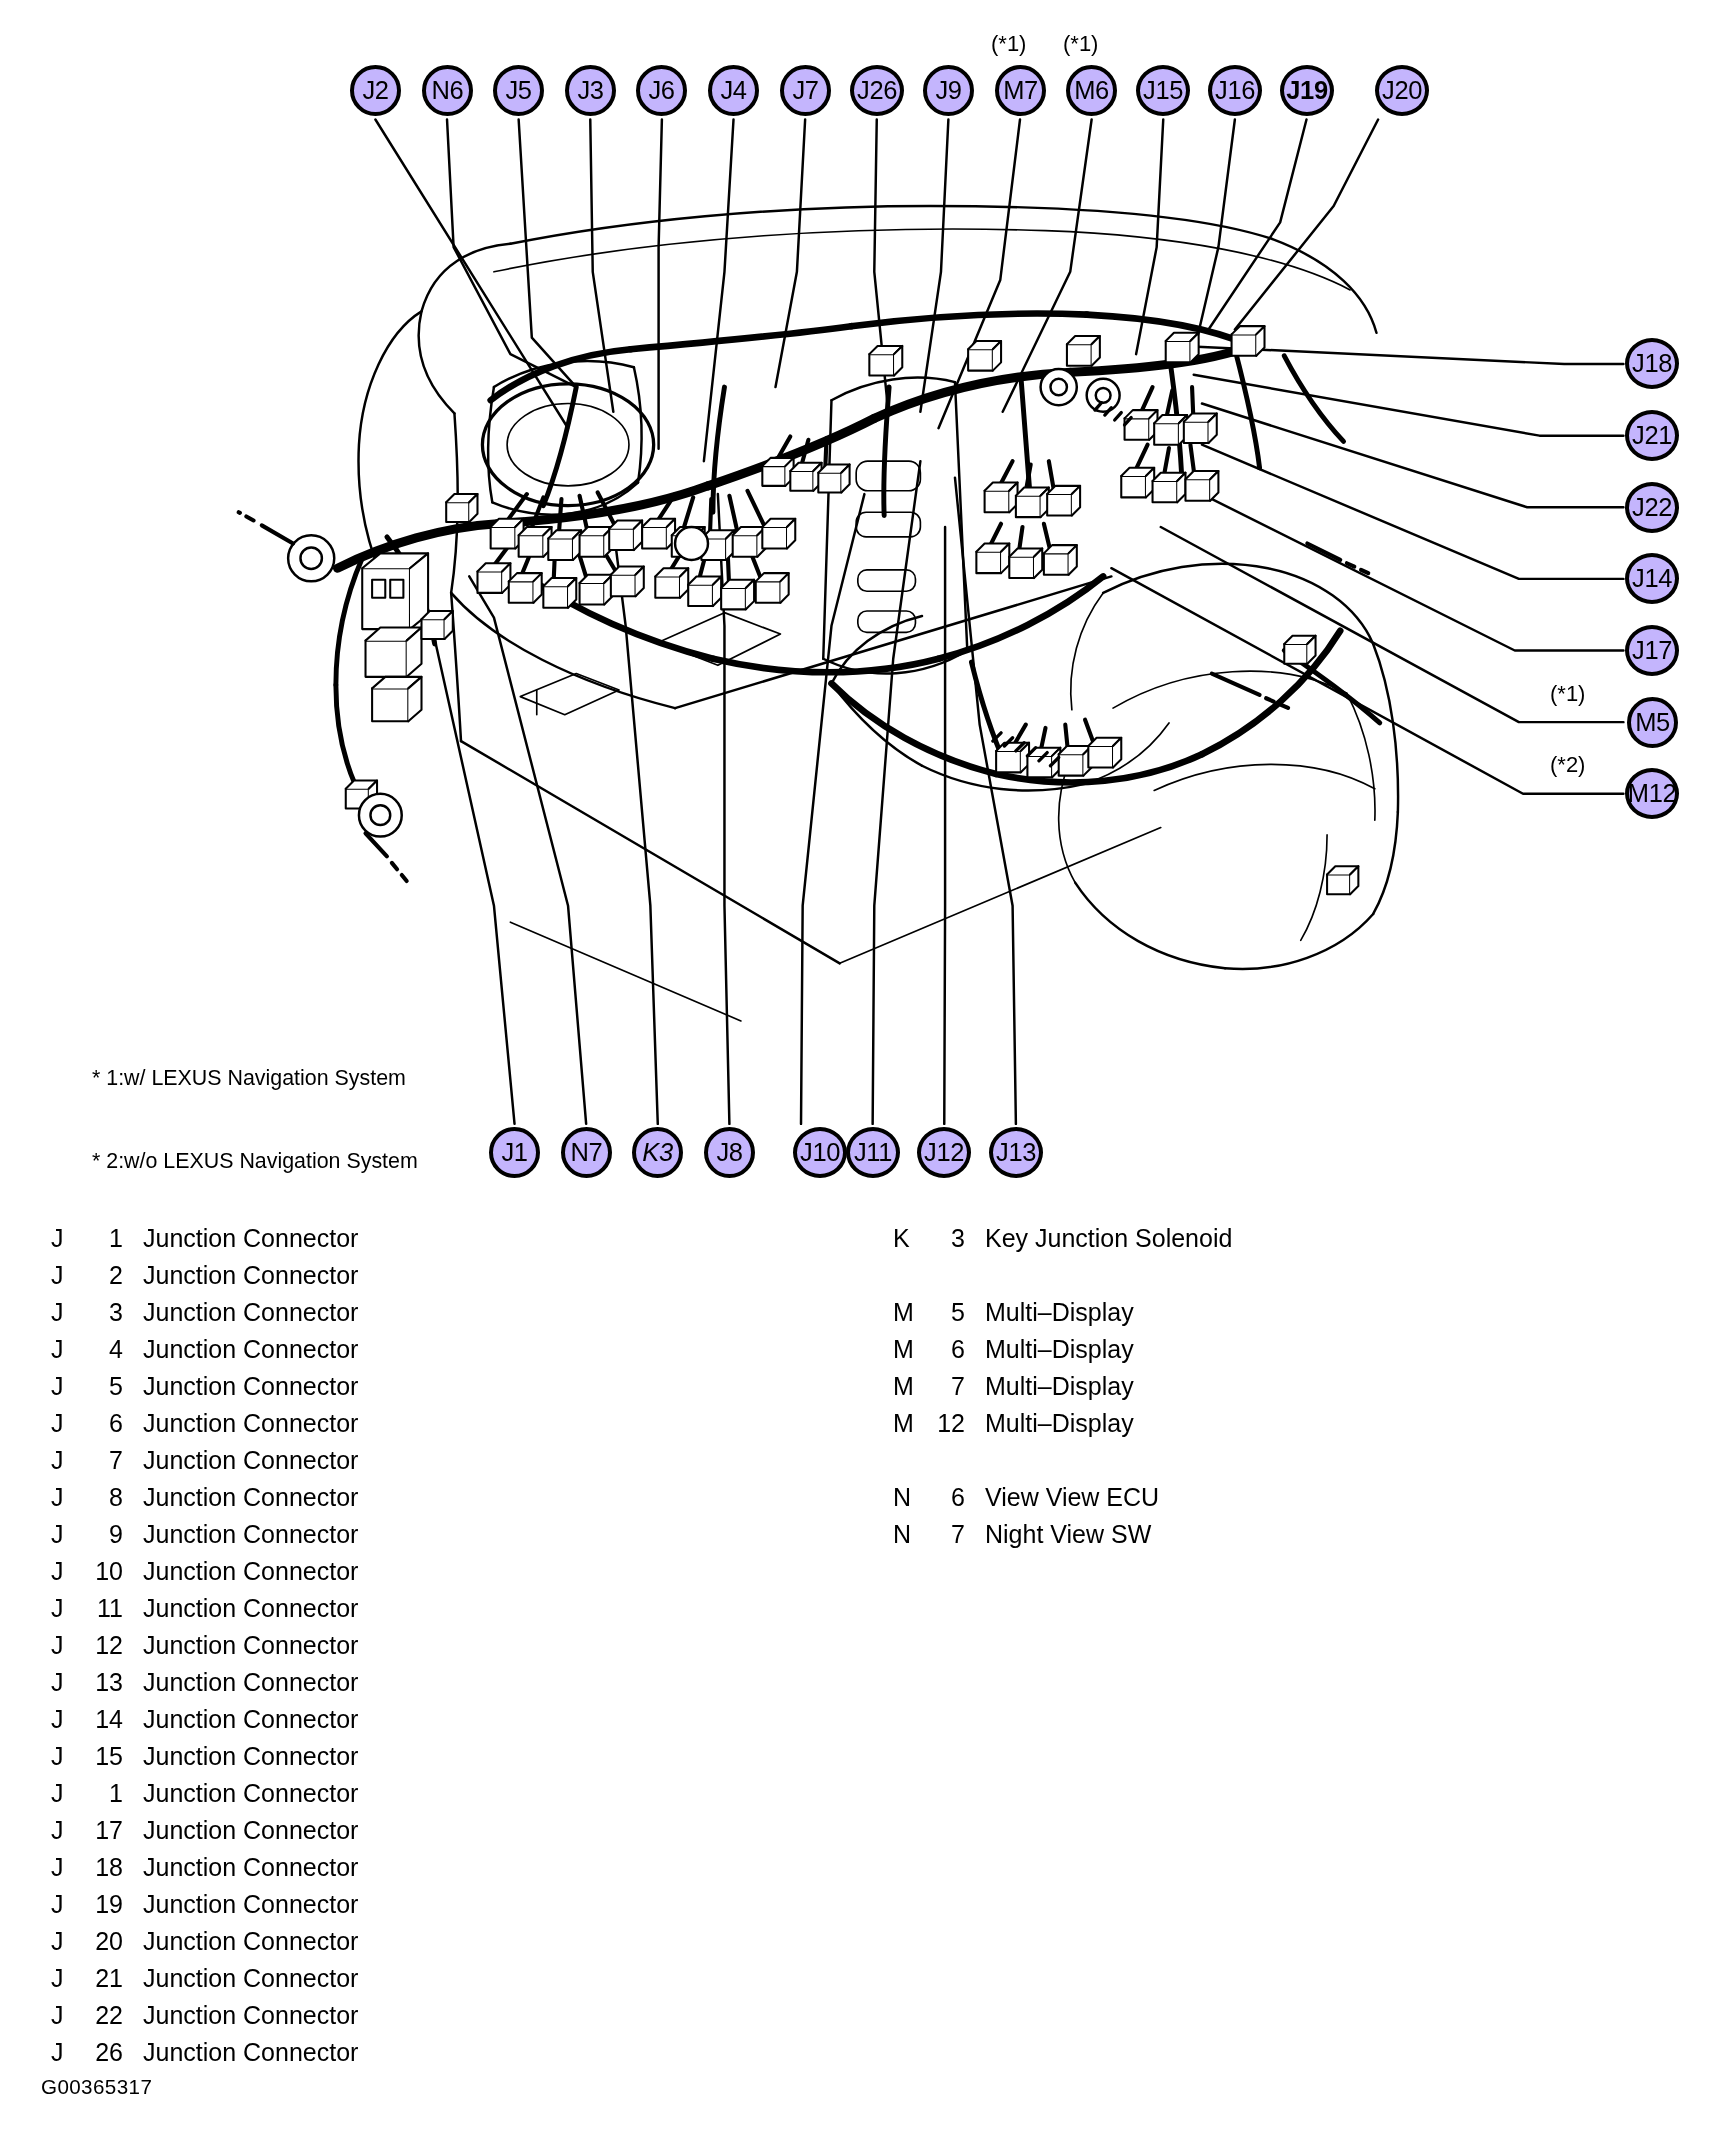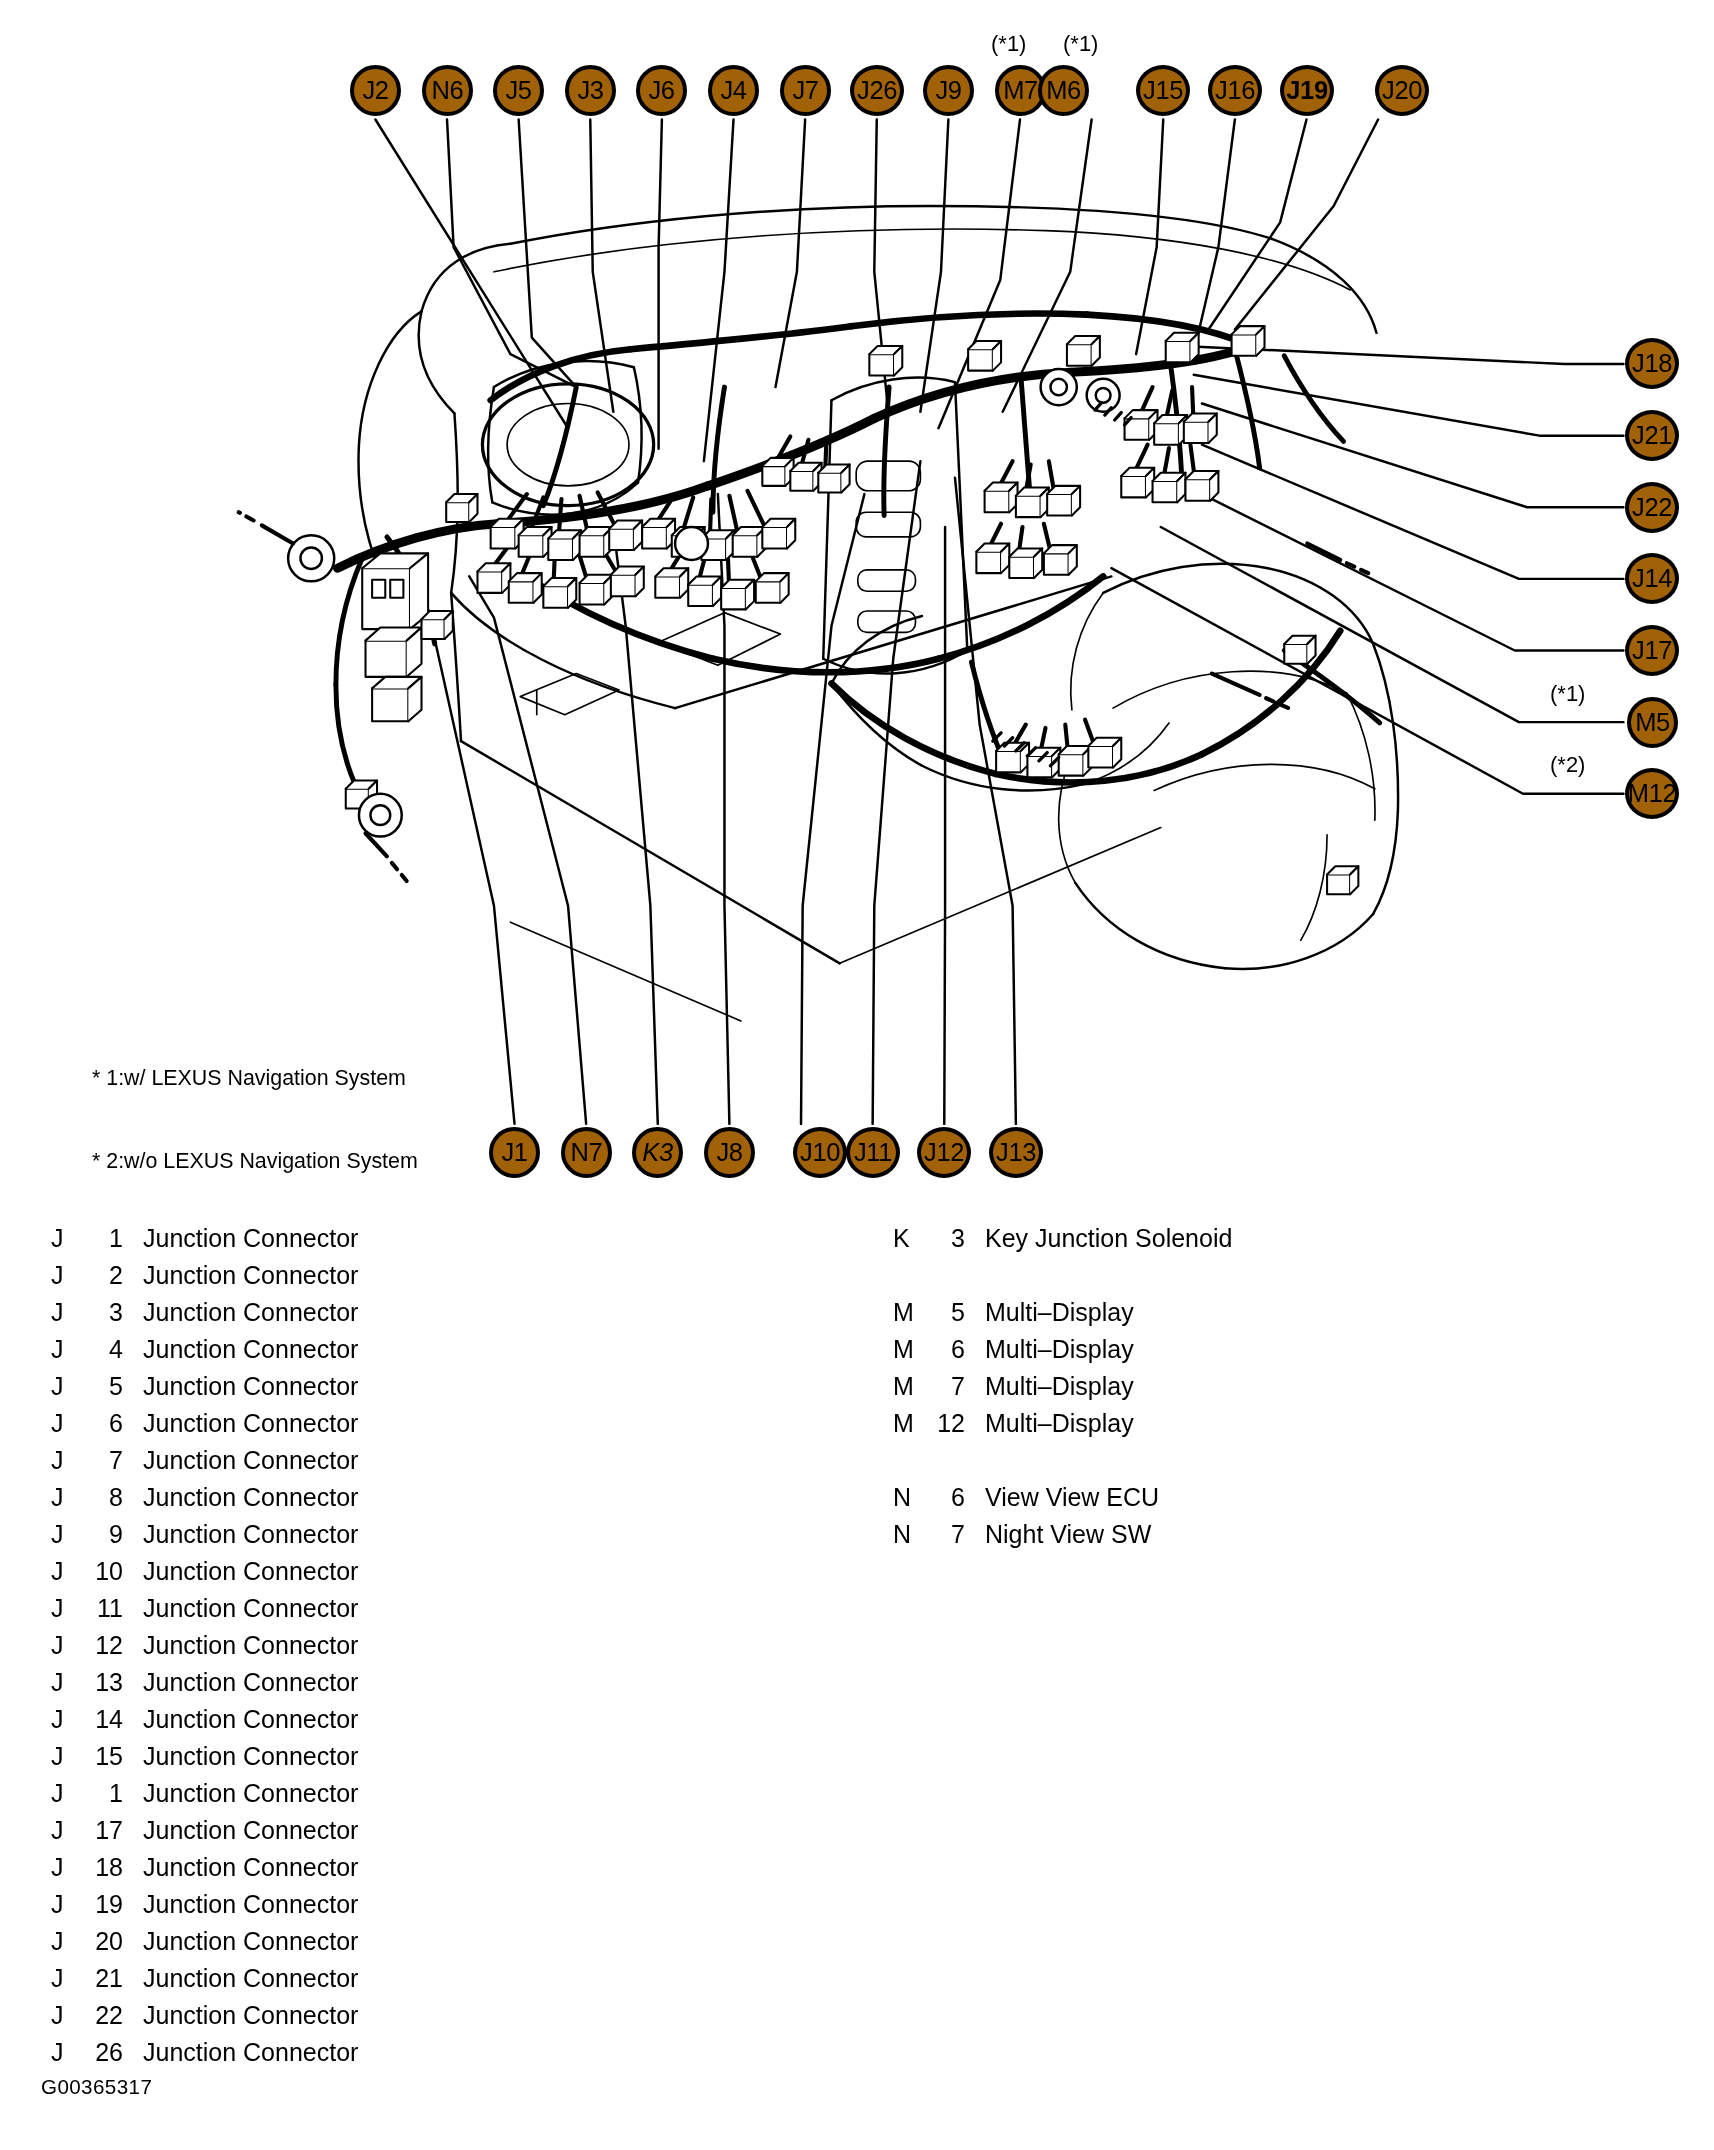--- a/index.html
+++ b/index.html
@@ -8,21 +8,21 @@
     font-family:"Liberation Sans","DejaVu Sans",sans-serif;
     color:#000;
   }
   #sheet{position:absolute;left:0;top:0;width:1714px;height:2151px;}
 
   
   .bubble{
     position:absolute;
     width:51px;height:51px;
     border:4.1px solid #000;border-radius:50%;
-    background:#a16207;
+    background:#c4b5fd;
     display:flex;align-items:center;justify-content:center;
     font-size:25.5px;line-height:1;letter-spacing:-0.4px;
     box-sizing:border-box;
     z-index:30;
   }
   .bubble.wide{width:54px;}
   .note-star{
     position:absolute;
     font-size:22px;line-height:1;
     white-space:nowrap;z-index:30;
@@ -463,21 +463,21 @@
       <div class="bubble" style="left: 422px; top: 65px;">N6</div>
       <div class="bubble" style="left: 493px; top: 65px;">J5</div>
       <div class="bubble" style="left: 565px; top: 65px;">J3</div>
       <div class="bubble" style="left: 636px; top: 65px;">J6</div>
       <div class="bubble" style="left: 708px; top: 65px;">J4</div>
       <div class="bubble" style="left: 780px; top: 65px;">J7</div>
       <div class="bubble wide" style="left: 850px; top: 65px;">J26</div>
       <div class="bubble" style="left: 923px; top: 65px;">J9</div>
       <div class="bubble" style="left: 995px; top: 65px;">M7</div>
       <div class="note-star" style="left: 991px; top: 33px;">(*1)</div>
-      <div class="bubble" style="left: 1038px; top: 65px;">M6</div>
+      <div class="bubble" style="left: 1066px; top: 65px;">M6</div>
       <div class="note-star" style="left: 1063px; top: 33px;">(*1)</div>
       <div class="bubble wide" style="left: 1136px; top: 65px;">J15</div>
       <div class="bubble wide" style="left: 1208px; top: 65px;">J16</div>
       <div class="bubble wide" style="left: 1280px; top: 65px; font-weight: bold;">J19</div>
       <div class="bubble wide" style="left: 1351px; top: 65px; margin-left: 24px;">J20</div>
       <div class="bubble wide" style="left: 1625px; top: 338px;">J18</div>
       <div class="bubble wide" style="left: 1625px; top: 410px;">J21</div>
       <div class="bubble wide" style="left: 1625px; top: 482px;">J22</div>
       <div class="bubble wide" style="left: 1625px; top: 553px;">J14</div>
       <div class="bubble wide" style="left: 1625px; top: 625px;">J17</div>

